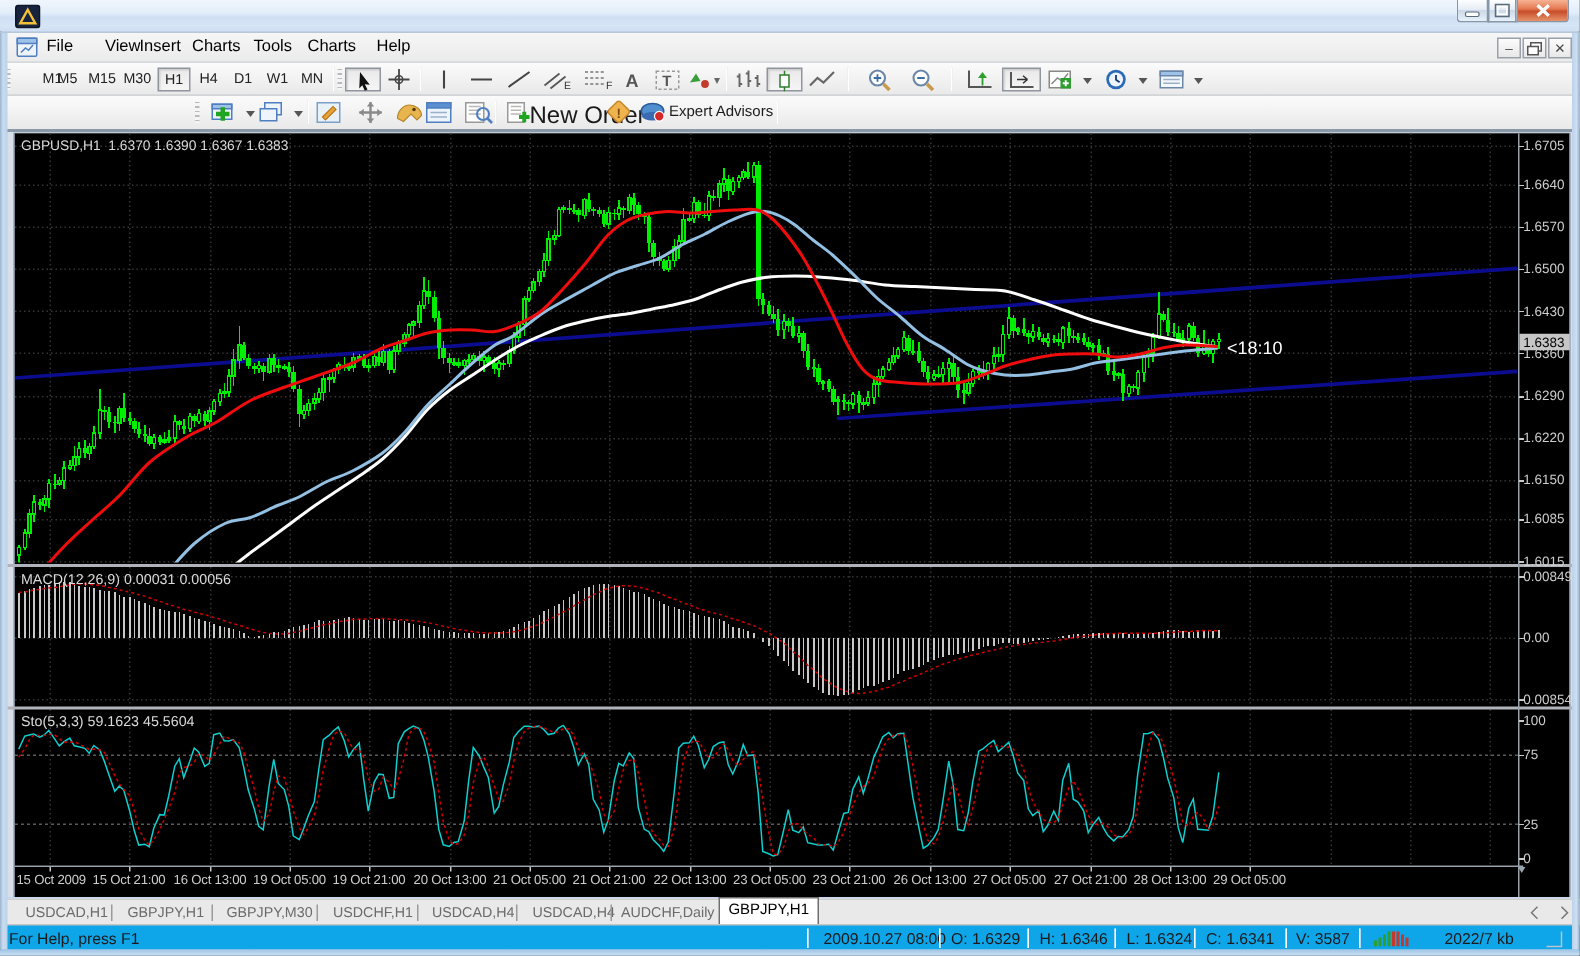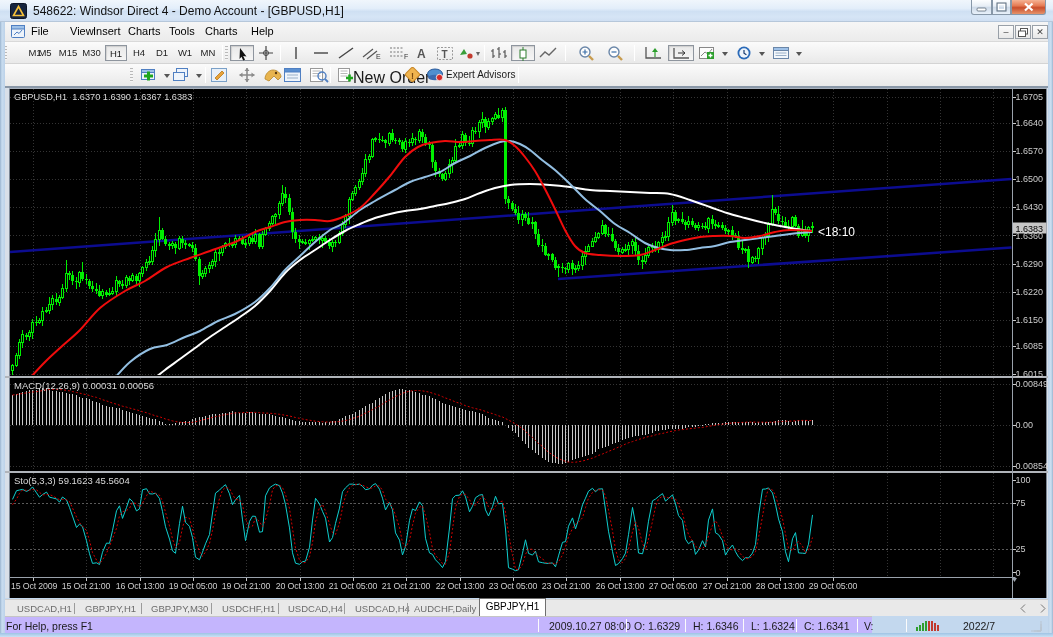--- a/index.html
+++ b/index.html
@@ -12,38 +12,37 @@
 #tb3{left:0;top:64px;width:1053px;height:22px;background:linear-gradient(180deg,#fbfbfb,#e9e9e9)}
 .tf{position:absolute;top:3px;height:16px;font-size:9.5px;color:#222;text-align:center;line-height:16px}
 .pressed{border:1px solid #8e959e;background:linear-gradient(180deg,#e9e9e9,#f5f5f5);box-shadow:inset 1px 1px 1px rgba(0,0,0,.12)}
 .sep{position:absolute;top:3px;width:1px;height:16px;background:#c9c9c9;border-right:1px solid #fff}
 .grip{position:absolute;top:4px;width:3px;height:14px;background:repeating-linear-gradient(180deg,#b9b9b9 0 1px,#f5f5f5 1px 3px)}
 .ico{position:absolute;top:3px}
 #tabs{left:0;top:599px;width:1053px;height:17px;background:#e9e9e9;border-top:1px solid #cfcfcf}
 .tab{position:absolute;top:3px;font-size:9.5px;color:#6b6b6b}
 .tabsep{position:absolute;top:3px;width:1px;height:11px;background:#9b9b9b}
 #activetab{position:absolute;left:479px;top:-2.5px;width:67px;height:19.5px;background:#fff;border:1px solid #6f6f6f;border-bottom:none;font-size:10px;color:#000;text-align:center;line-height:16px}
-#status{left:0;top:616px;width:872px;height:17px;background:#c4b5fd;border-top:1px solid #c5c5c5}
+#status{left:0;top:616px;width:1053px;height:17px;background:#0ea5e9;border-top:1px solid #c5c5c5}
 .st{position:absolute;top:3px;font-size:10.5px;color:#1a1a1a}
 .stsep{position:absolute;top:2px;width:1px;height:13px;background:#c3c3c3;border-right:1px solid #fbfbfb}
 #bb{left:0;top:633px;width:1053px;height:4px;background:linear-gradient(180deg,#9fc3e4,#cae2f5)}
 #lb{left:0;top:22px;width:5px;height:611px;background:linear-gradient(90deg,#9ab4cf,#c9ddf0 40%,#bcd2e9)}
 #rb{left:1048px;top:22px;width:5px;height:611px;background:linear-gradient(90deg,#bcd2e9,#cde0f2 60%,#9ab4cf)}
 svg text{font-family:"Liberation Sans",sans-serif}
 .wb{position:absolute;top:0;height:15px;border:1px solid #8797a8;border-top:none;background:linear-gradient(180deg,#fdfeff,#e6edf5 45%,#cdd9e8 50%,#e8f1fa)}
 .wbx{background:linear-gradient(180deg,#f5b394,#e67c55 40%,#c94e2b 55%,#e6936b)}
 .mdib{position:absolute;top:2.5px;height:14px;width:16px;border:1px solid #99a0a8;background:linear-gradient(180deg,#fcfcfc,#e8e8e8);color:#444;font-size:9px;text-align:center;line-height:12px}
 </style></head><body>
 <div id="win">
  <div id="title" class="abs">
   <svg class="abs" style="left:10px;top:3px" width="17" height="16" viewBox="0 0 17 16">
         <rect x="0.5" y="0.5" width="16" height="15" rx="2" fill="#16243e" stroke="#0d1526"></rect>
         <path d="M8.5 3.5L13.5 12.5H3.5Z" fill="none" stroke="#f5c03a" stroke-width="1.6"></path>
       </svg>
-  <div class="txt">548622: Windsor Direct 4 - Demo Account - [GBPUSD,H1]</div>
   <div class="wb" style="left:971px;width:21px;border-bottom-left-radius:3px"><svg width="19" height="14">
           <rect x="5" y="8" width="9" height="3" rx="1" fill="#fff" stroke="#5a6a7a" stroke-width="0.8"></rect>
         </svg></div>
   <div class="wb" style="left:992px;width:19px"><svg width="17" height="14">
           <rect x="4" y="3" width="9" height="8" fill="none" stroke="#5a6a7a" stroke-width="1"></rect>
           <rect x="5.5" y="4.5" width="6" height="5" fill="none" stroke="#fff" stroke-width="1"></rect>
         </svg></div>
   <div class="wb wbx" style="left:1011px;width:35px;border-bottom-right-radius:3px"><svg width="33" height="14">
           <path d="M13 3.5L20.5 10.5M20.5 3.5L13 10.5" stroke="#fff" stroke-width="2.2"></path>
         </svg></div>

